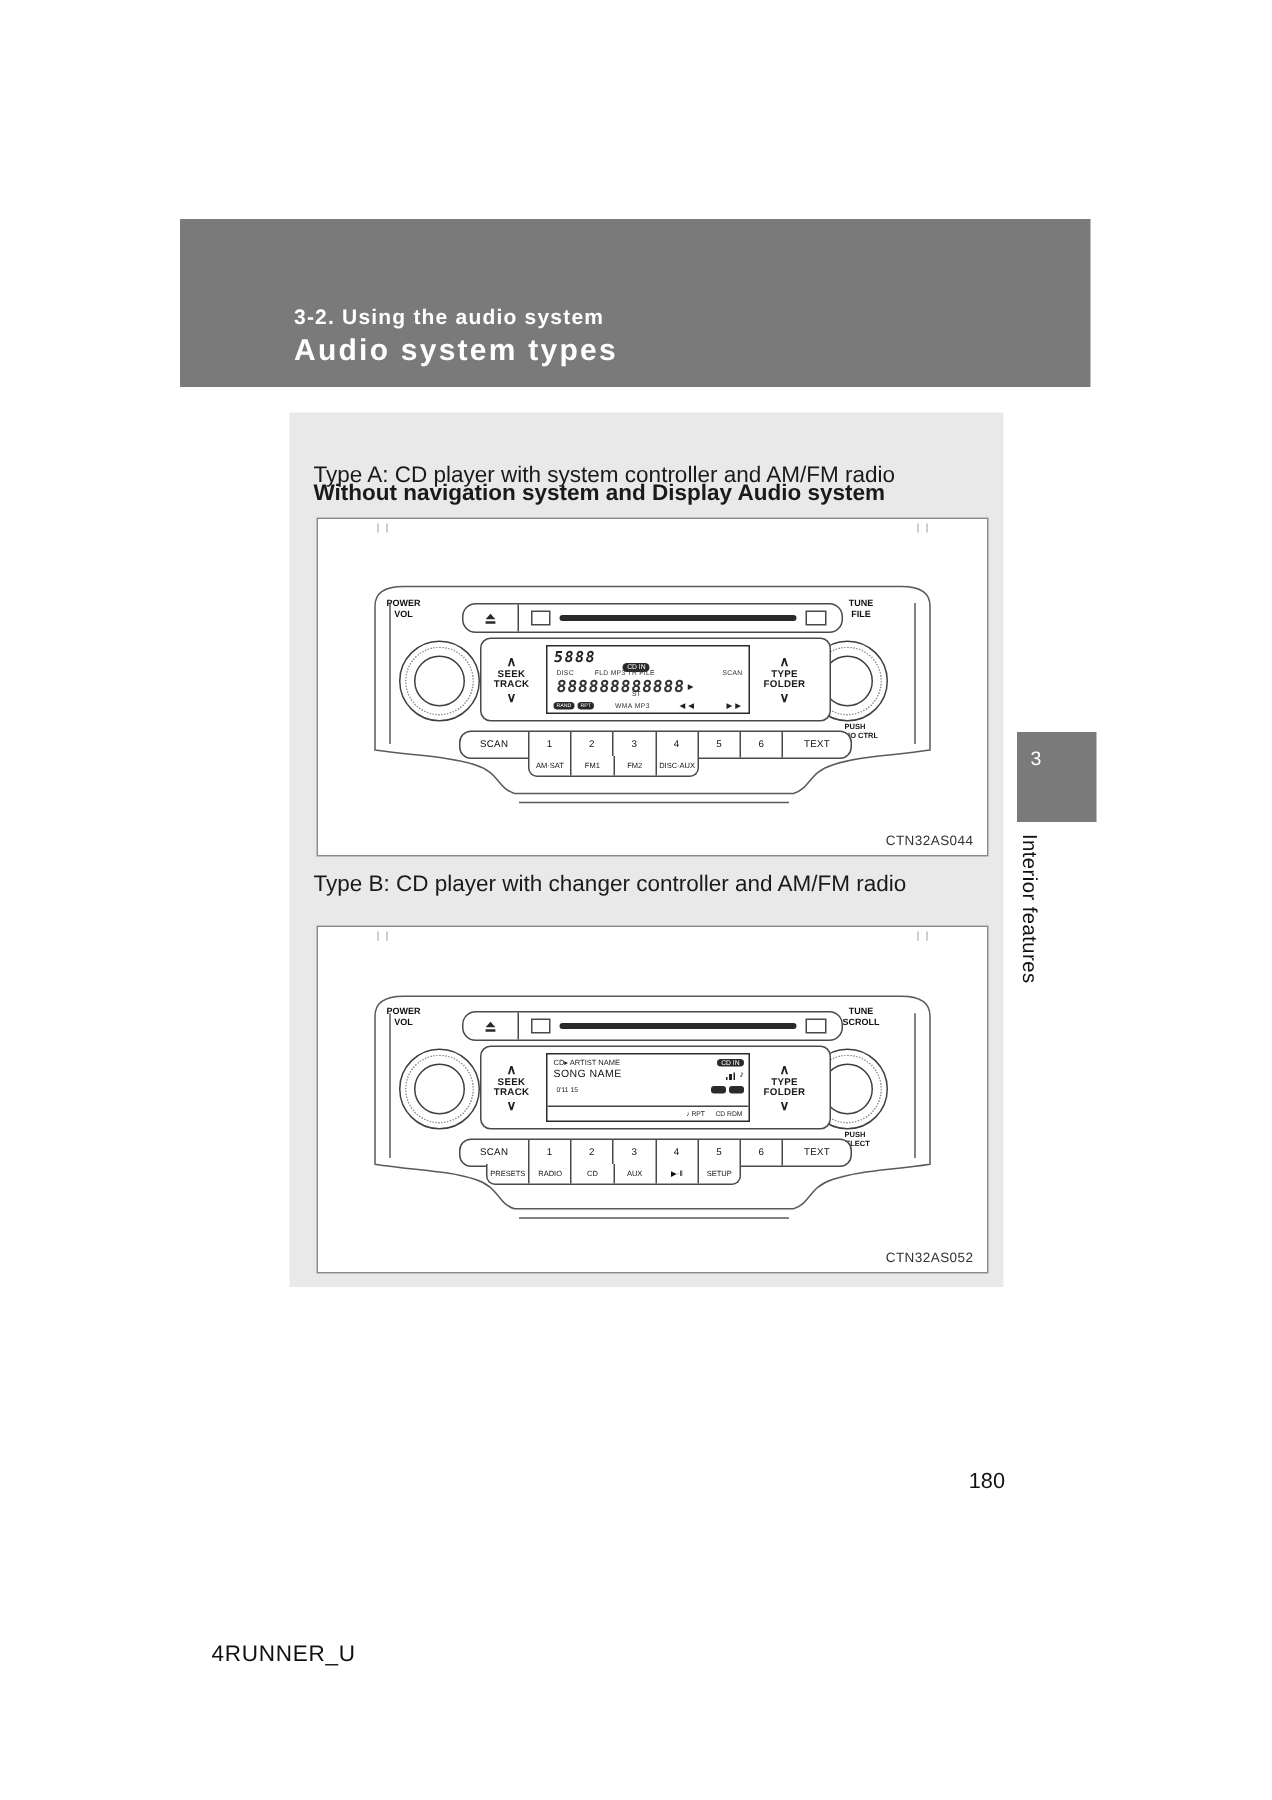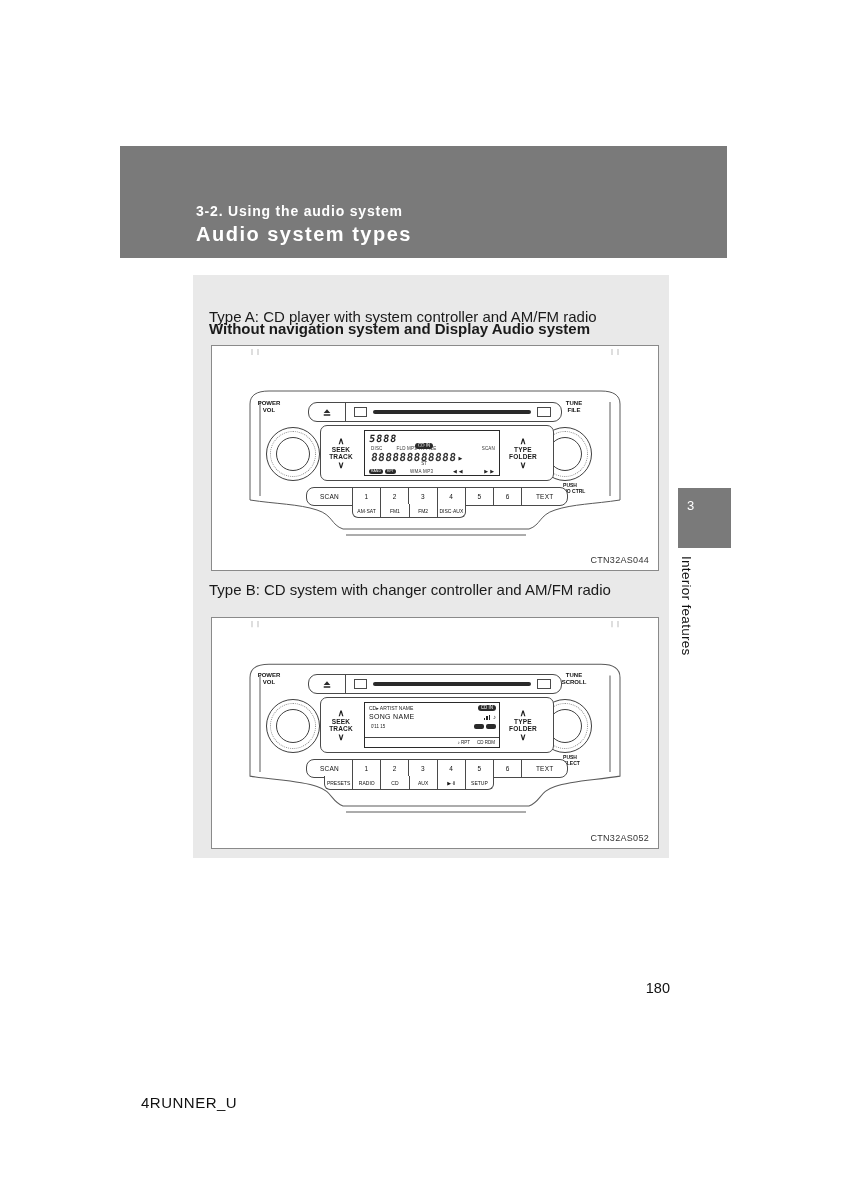--- a/index.html
+++ b/index.html
@@ -212,21 +212,21 @@
       <div class="sub-band sub-band-a">
         <div class="sub-btn">AM·SAT</div>
         <div class="sub-btn">FM1</div>
         <div class="sub-btn">FM2</div>
         <div class="sub-btn">DISC·AUX</div>
       </div>
     </div>
     <div class="figure-id">CTN32AS044</div>
   </div>
 
-  <div class="type-caption type-b-caption">Type B: CD system with changer controller and AM/FM radio</div>
+  <div class="type-caption type-b-caption">Type B: CD player with changer controller and AM/FM radio</div>
 
   <div class="figure figure-b">
     <div class="radio">
       <svg class="contour" viewBox="0 0 446 224" preserveAspectRatio="none">
         <g fill="none" stroke="#5a5a5a" stroke-width="1">
           <path d="M38 58 C38 49 45 45 57 45 L389 45 C401 45 408 49 408 58 L408 154 C382 158 361 158 343 164 C327 169 329 179 317 183 L131 183 C119 179 121 169 105 164 C87 158 64 158 38 154 Z"></path>
           <path d="M134 189 L314 189"></path>
           <path d="M48 56 L48 150 M398 56 L398 150"></path>
         </g>
         <path d="M40 3 v6 M46 3 v6 M400 3 v6 M406 3 v6" stroke="#bdbdbd" stroke-width="1"></path>

